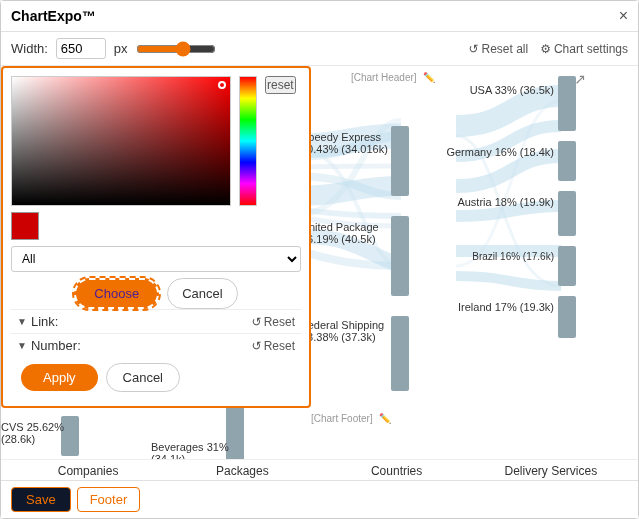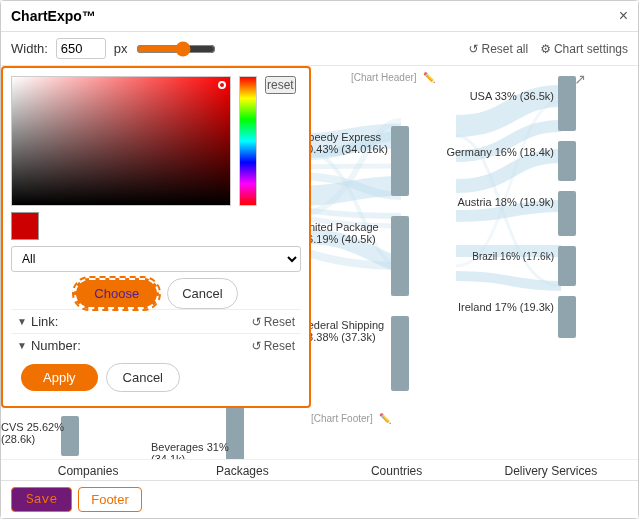--- a/index.html
+++ b/index.html
@@ -298,28 +298,27 @@
     }
     .footer-hint {
       font-size: 11px;
       color: #f07000;
     }
     .footer-buttons {
       display: flex;
       gap: 6px;
     }
     .save-btn {
-      background: #701a75;
+      background: #0f172a;
       color: #f07000;
       border: 1px solid #f07000;
       border-radius: 4px;
       padding: 4px 14px;
       font-size: 13px;
       cursor: pointer;
-      font-family: Liberation Mono, monospace;
     }
     .close-window-btn {
       background: #fff;
       color: #f07000;
       border: 1px solid #f07000;
       border-radius: 4px;
       padding: 4px 12px;
       font-size: 13px;
       cursor: pointer;
     }
@@ -433,21 +432,21 @@
       <div style="position:absolute; left:300px; top:65px; font-size:11px; color:#333; max-width:110px;">
         <span>Speedy Express 30.43% (34.016k)</span>
       </div>
       <div style="position:absolute; left:300px; top:155px; font-size:11px; color:#333; max-width:110px;">
         <span>United Package 36.19% (40.5k)</span>
       </div>
       <div style="position:absolute; left:300px; top:253px; font-size:11px; color:#333; max-width:110px;">
         <span>Federal Shipping 33.38% (37.3k)</span>
       </div>
 
-      <div style="position:absolute; right:84px; top:24px; font-size:11px; color:#333;">
+      <div style="position:absolute; right:84px; top:18px; font-size:11px; color:#333;">
         <span>USA 33% (36.5k)</span>
       </div>
       <div style="position:absolute; right:84px; top:80px; font-size:11px; color:#333;">
         <span>Germany 16% (18.4k)</span>
       </div>
       <div style="position:absolute; right:84px; top:130px; font-size:11px; color:#333;">
         <span>Austria 18% (19.9k)</span>
       </div>
       <div style="position:absolute; right:84px; top:185px; font-size:10px; color:#333;">
         <span>Brazil 16% (17.6k)</span>

